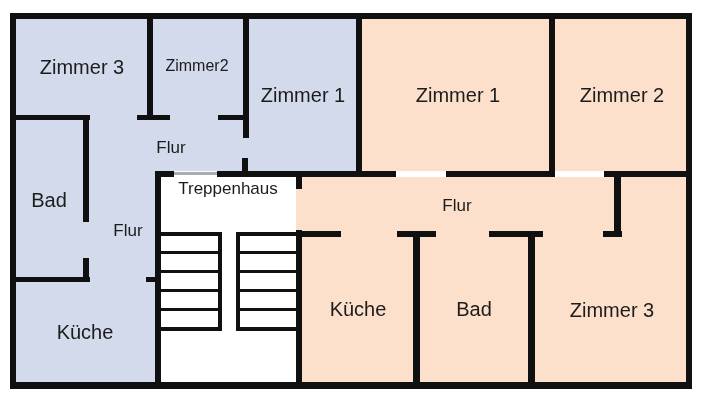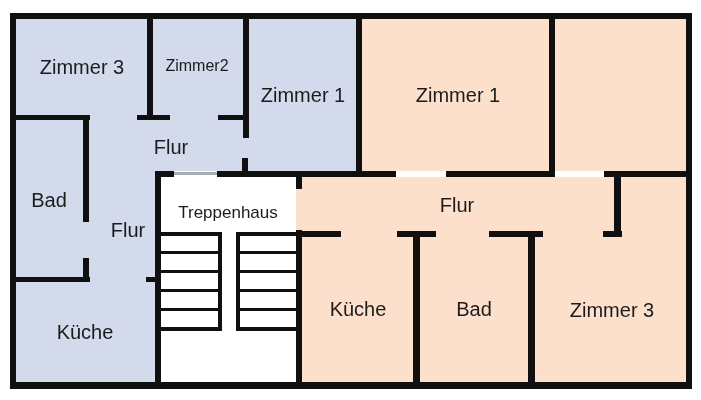--- a/index.html
+++ b/index.html
@@ -20,21 +20,21 @@
   .room-label{
     position:absolute;
     transform:translate(-50%,-50%);
     color:#1c1c1c;
     font-size:20px;
     white-space:nowrap;
     line-height:1;
   }
   .room-label.sm{font-size:16px;}
   .room-label.md{font-size:17px;}
-  .room-label.flur{font-size:20px;}
+  .room-label.flur{font-size:17px;}
 </style>
 </head>
 <body>
 
 <div id="plan">
 
   <div class="fill fill-blue" style="left:16px;top:19px;width:340px;height:152px;"></div>
   <div class="fill fill-blue" style="left:16px;top:171px;width:139px;height:211px;"></div>
   <div class="fill fill-peach" style="left:362px;top:19px;width:324px;height:152px;"></div>
   <div class="fill fill-peach" style="left:296px;top:177px;width:390px;height:205px;"></div>
@@ -106,21 +106,22 @@
   <div class="tread" style="left:236px;top:327px;width:60px;height:4px;"></div>
 
   <span class="room-label" style="left:82px;top:67px;">Zimmer 3</span>
   <span class="room-label sm" style="left:197px;top:66px;text-align:right;">Zimmer2</span>
   <span class="room-label" style="left:303px;top:95px;">Zimmer 1</span>
   <span class="room-label flur" style="left:171px;top:147px;">Flur</span>
   <span class="room-label" style="left:49px;top:200px;">Bad</span>
   <span class="room-label flur" style="left:128px;top:230px;">Flur</span>
   <span class="room-label" style="left:85px;top:332px;">Küche</span>
 
-  <span class="room-label md" style="left:228px;top:212px;">Treppenhaus</span>
+  <span class="room-label md" style="left:228px;top:188px;">Treppenhaus</span>
 
   <span class="room-label" style="left:458px;top:95px;">Zimmer 1</span>
+  <span class="room-label" style="left:622px;top:95px;">Zimmer 2</span>
   <span class="room-label flur" style="left:457px;top:205px;">Flur</span>
   <span class="room-label" style="left:358px;top:309px;">Küche</span>
   <span class="room-label" style="left:474px;top:309px;">Bad</span>
   <span class="room-label" style="left:612px;top:310px;">Zimmer 3</span>
 
 </div>
 
 </body></html>

